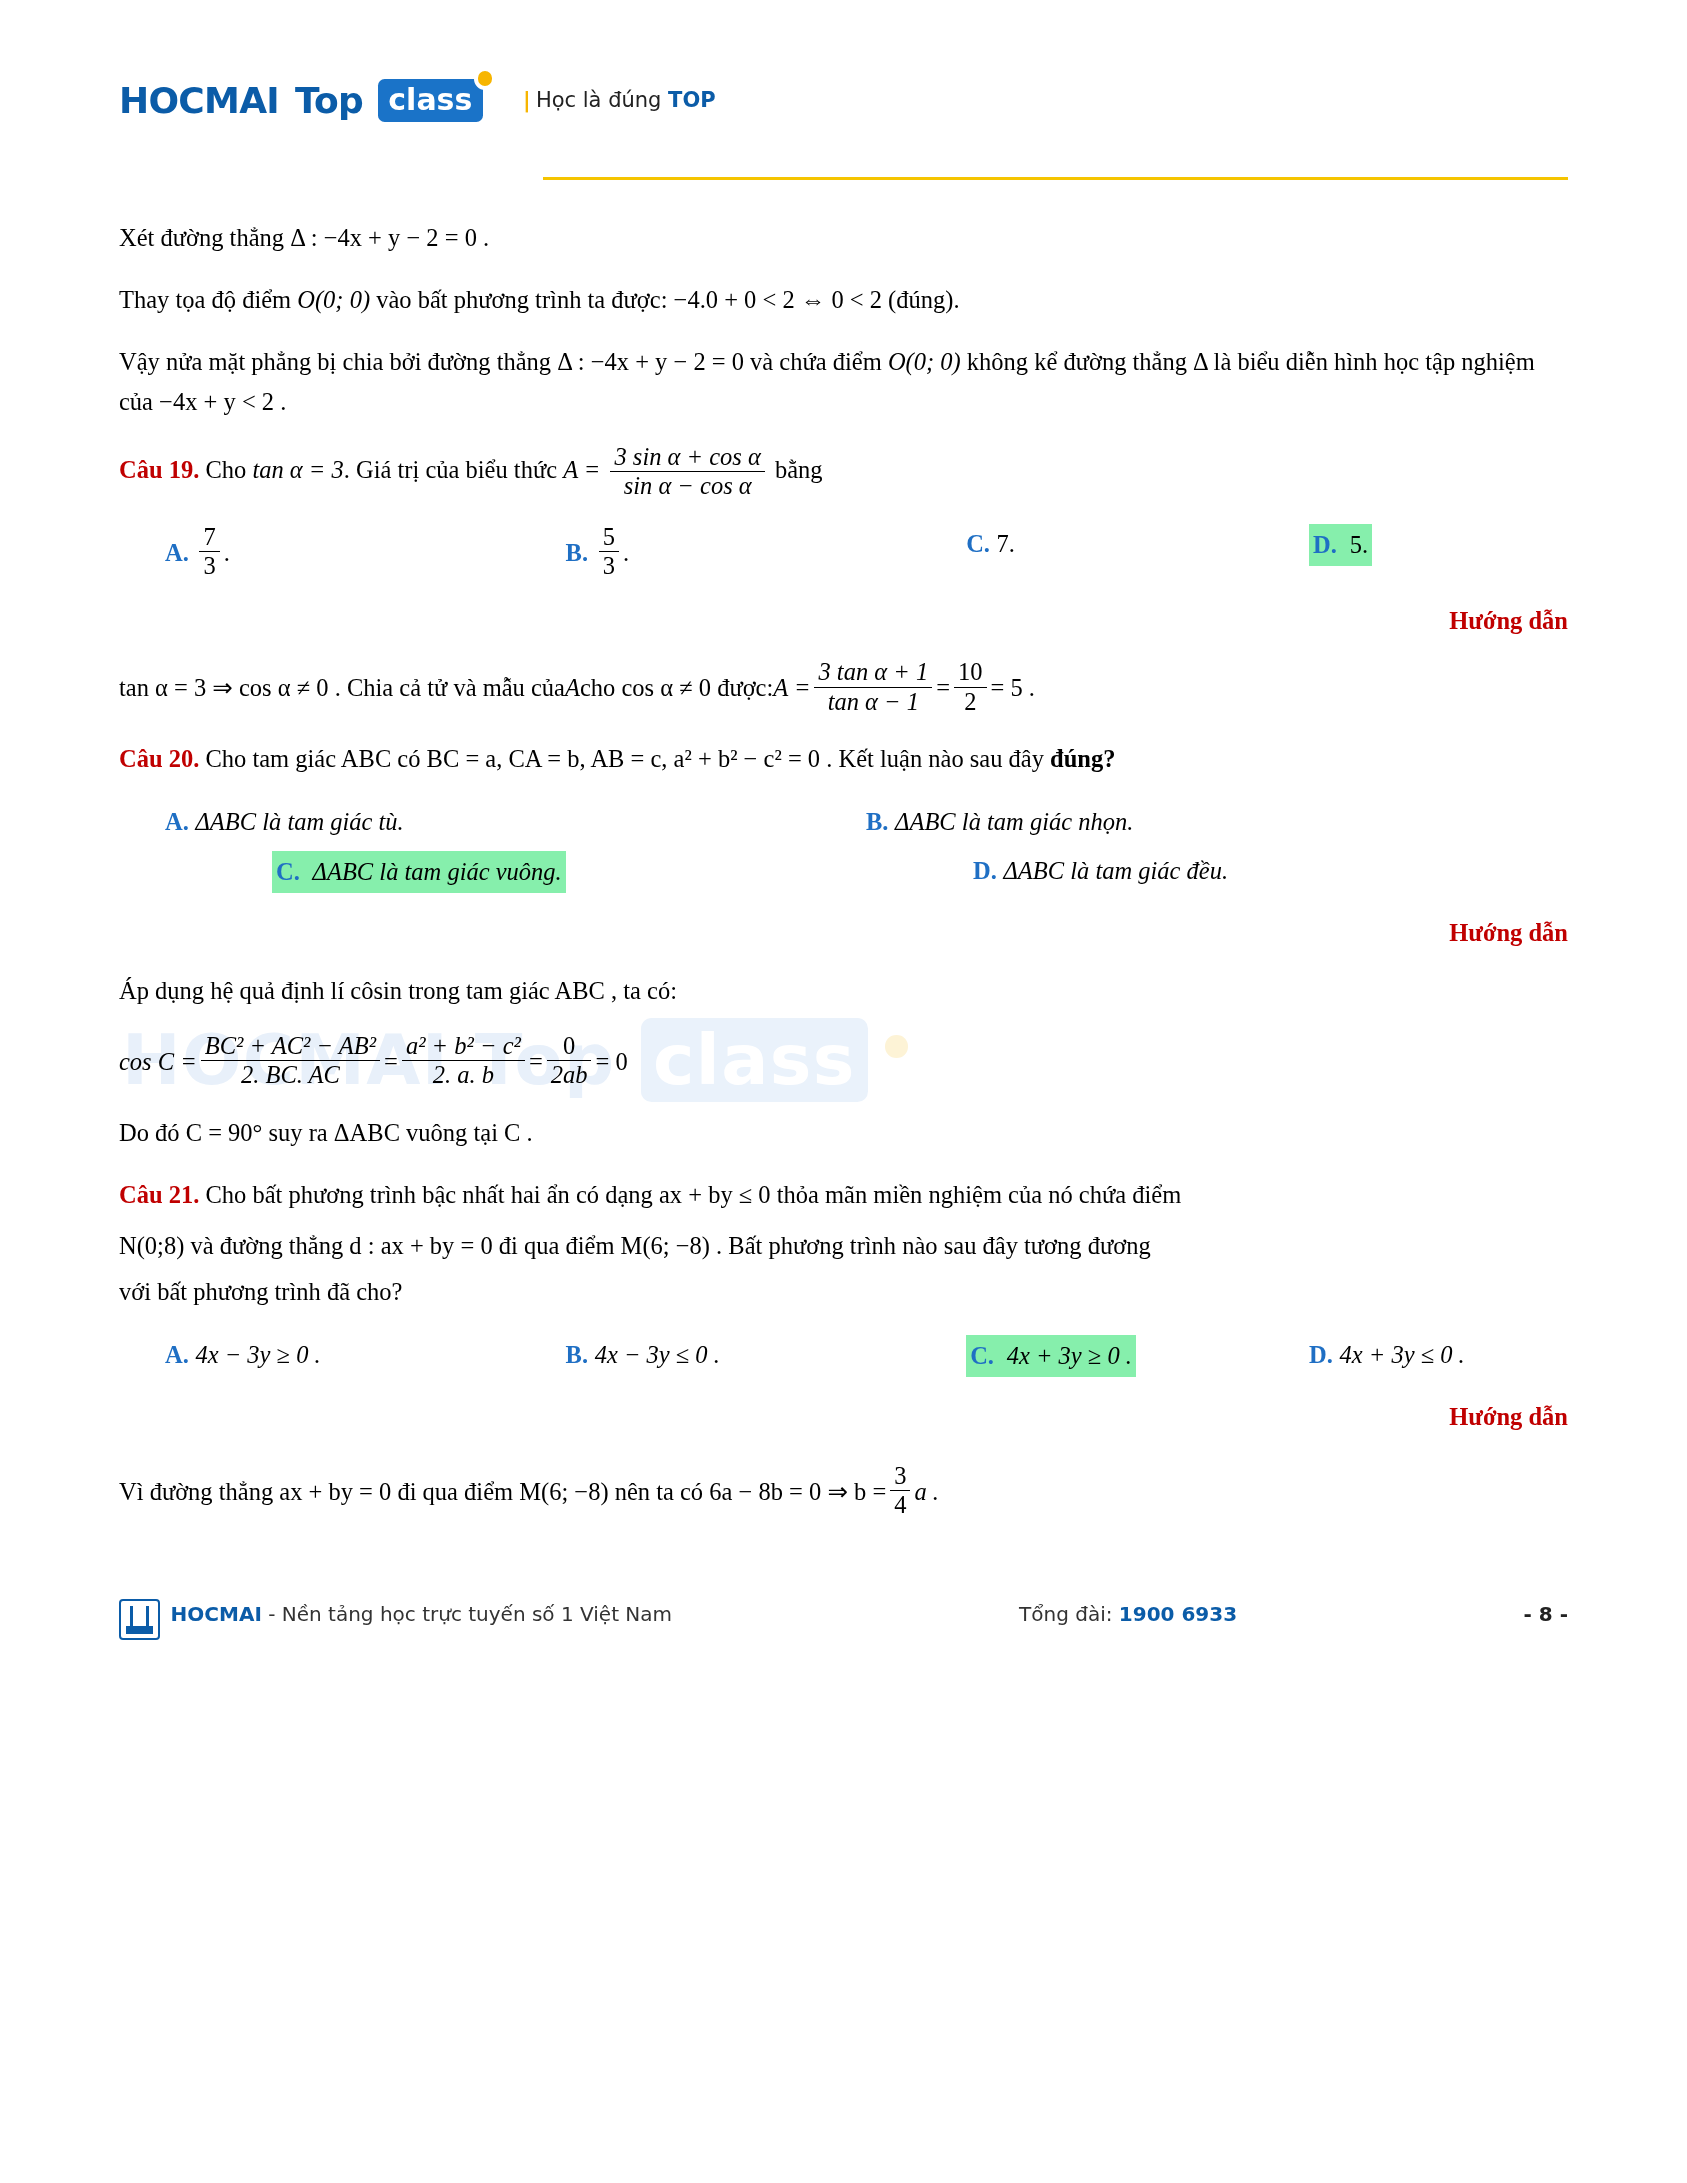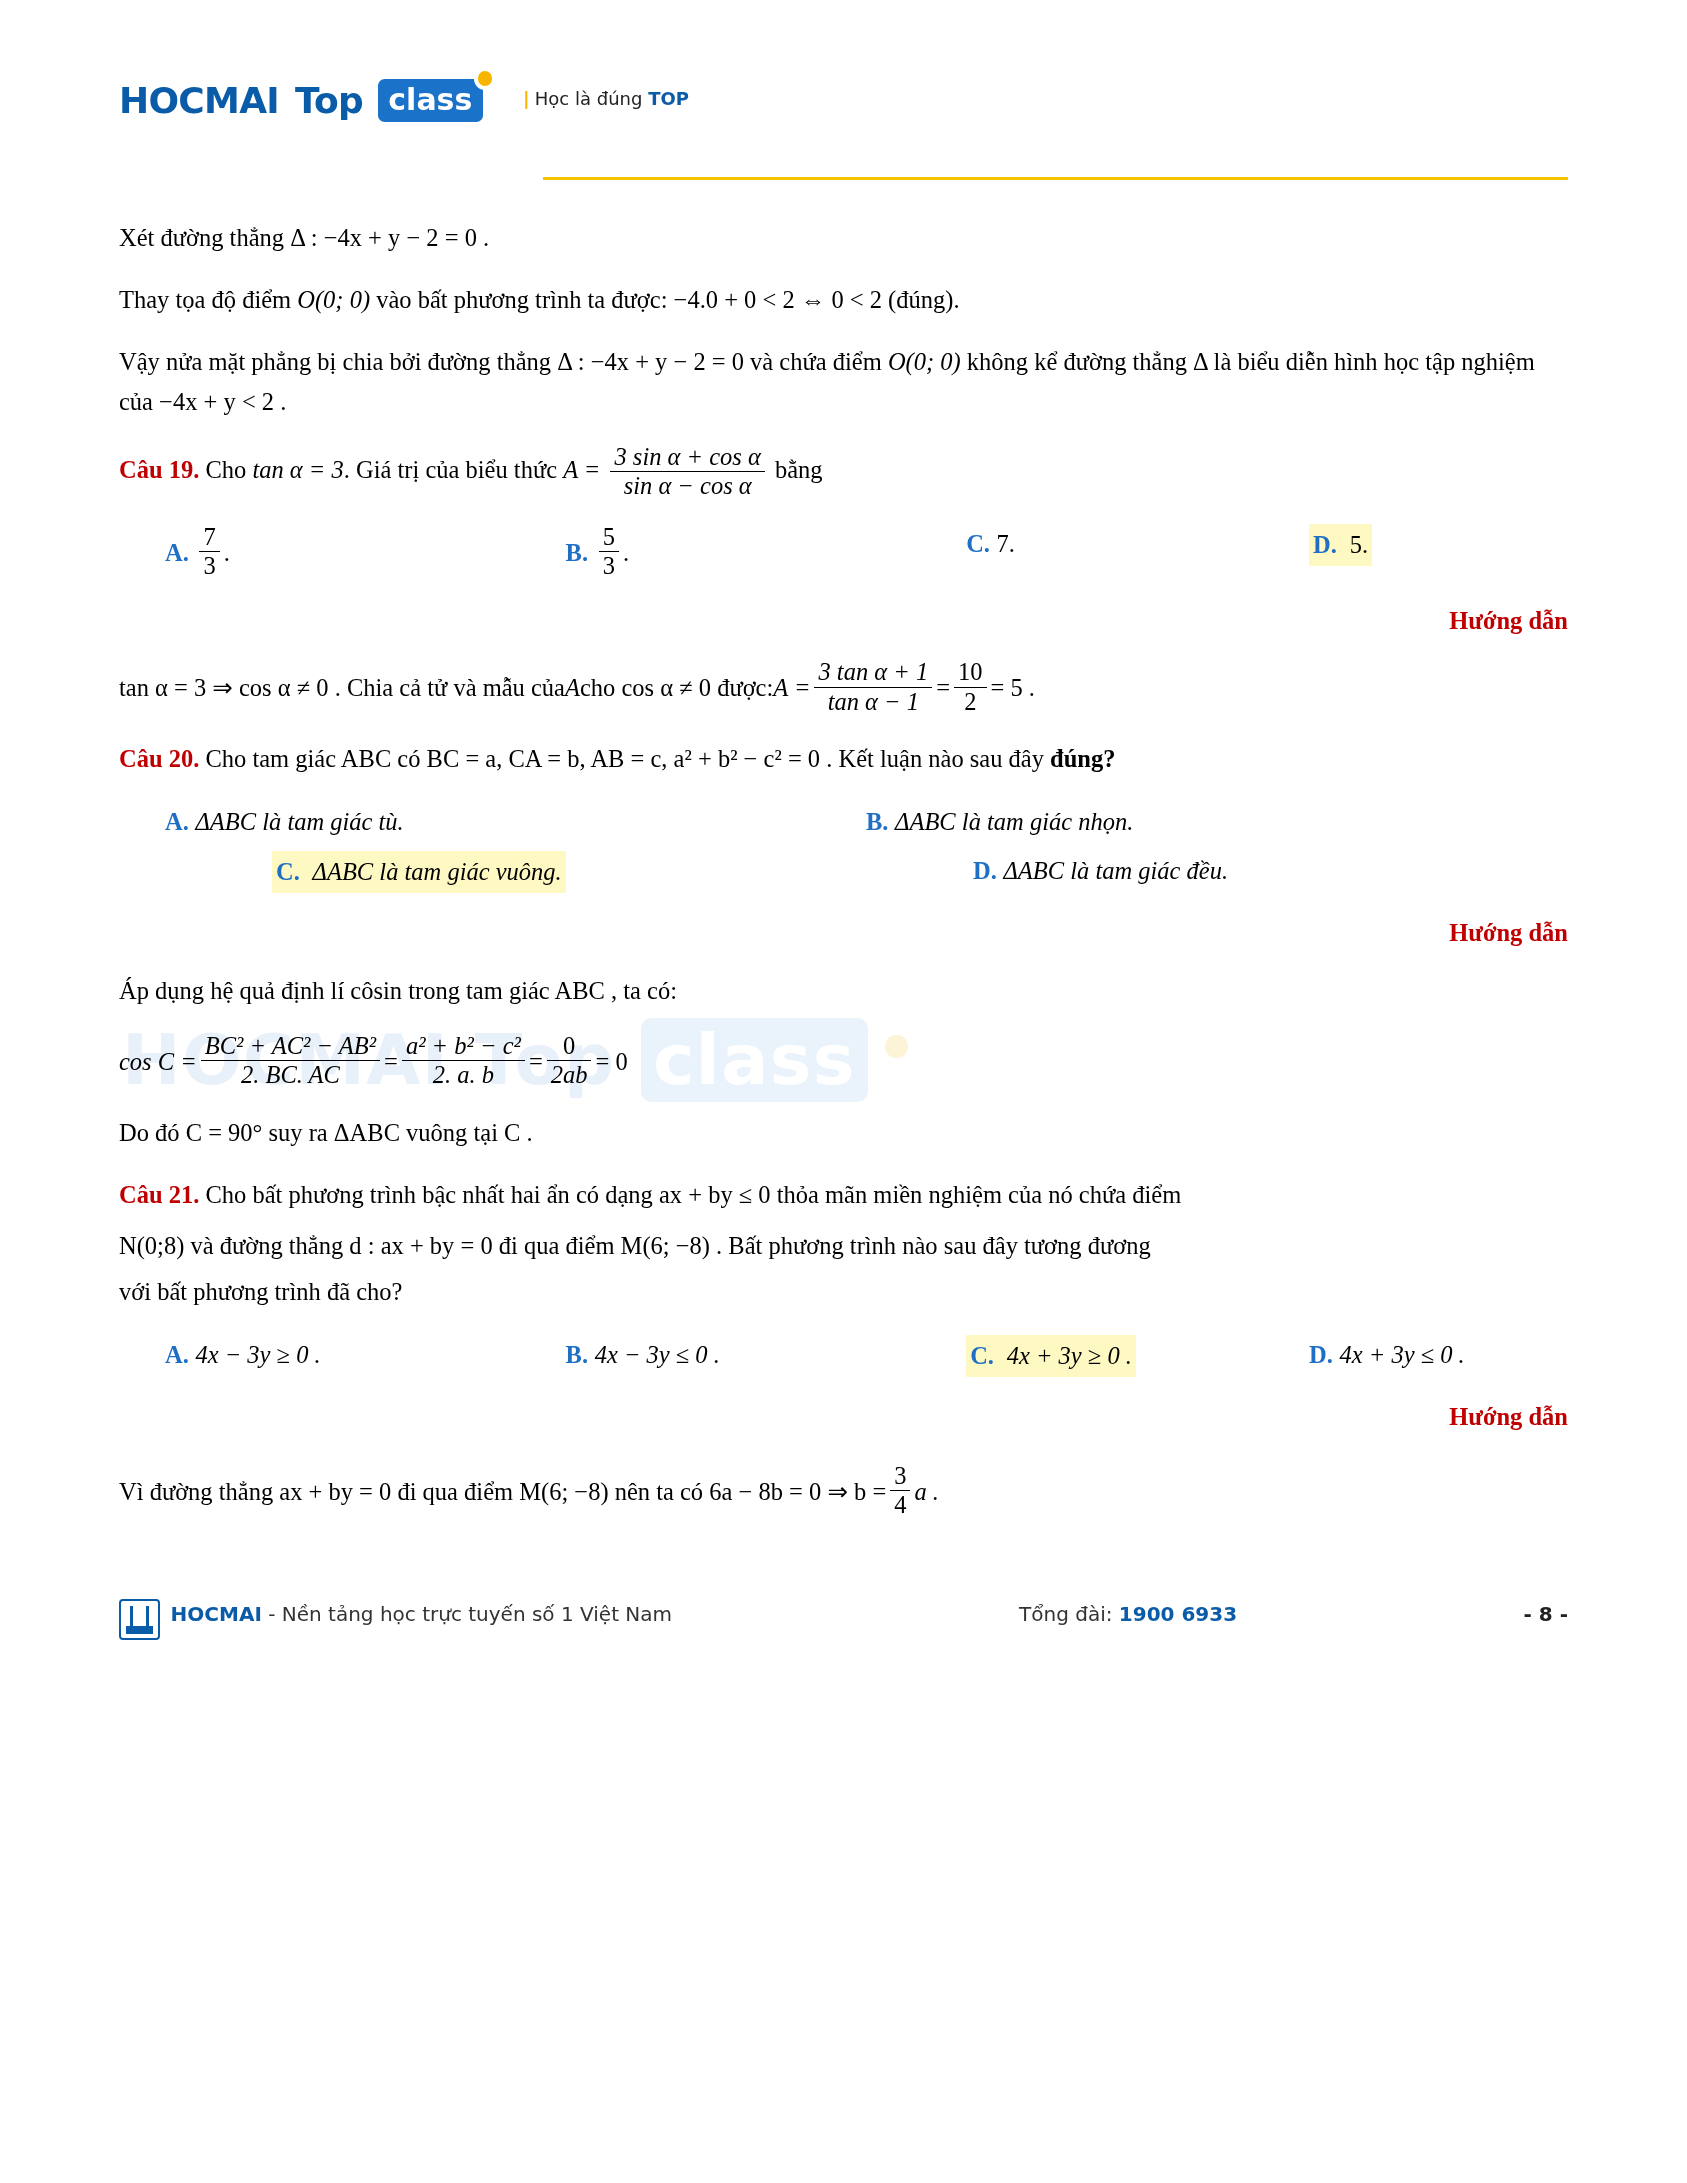--- a/index.html
+++ b/index.html
@@ -68,21 +68,21 @@
     top: -12px;
     width: 22.5px;
     height: 22.5px;
     border-radius: 50%;
     background: #f7b500;
     border: 4px solid #ffffff;
     box-sizing: border-box;
   }
   .header-tagline {
     font-family: "DejaVu Sans", sans-serif;
-    font-size: 18px;
+    font-size: 21px;
     color: #222222;
     margin-left: 40px;
     padding-top: 9.3px;
     white-space: nowrap;
   }
   .header-tagline .bar {
     color: #f7b500;
     font-weight: bold;
     margin-right: 5.3px;
   }
@@ -175,21 +175,21 @@
   .opt {
     display: flex;
     align-items: center;
   }
   .opt .ltr {
     color: #1f6fc4;
     font-weight: bold;
     margin-right: 6.6px;
   }
   .hl {
-    background: #fef9c3;
+    background: #86efac;
     padding: 1.3px 4px;
   }
 
   .row-4 .opt:nth-child(1) { width: 410px; margin-left: 46px; }
   .row-4 .opt:nth-child(2) { width: 410px; }
   .row-4 .opt:nth-child(3) { width: 351px; }
   .row-4 .opt:nth-child(4) { width: 265px; }
 
   .row-2 .opt:nth-child(1) { width: 701px; margin-left: 46px; }
   .row-2 .opt:nth-child(2) { width: 595px; }

